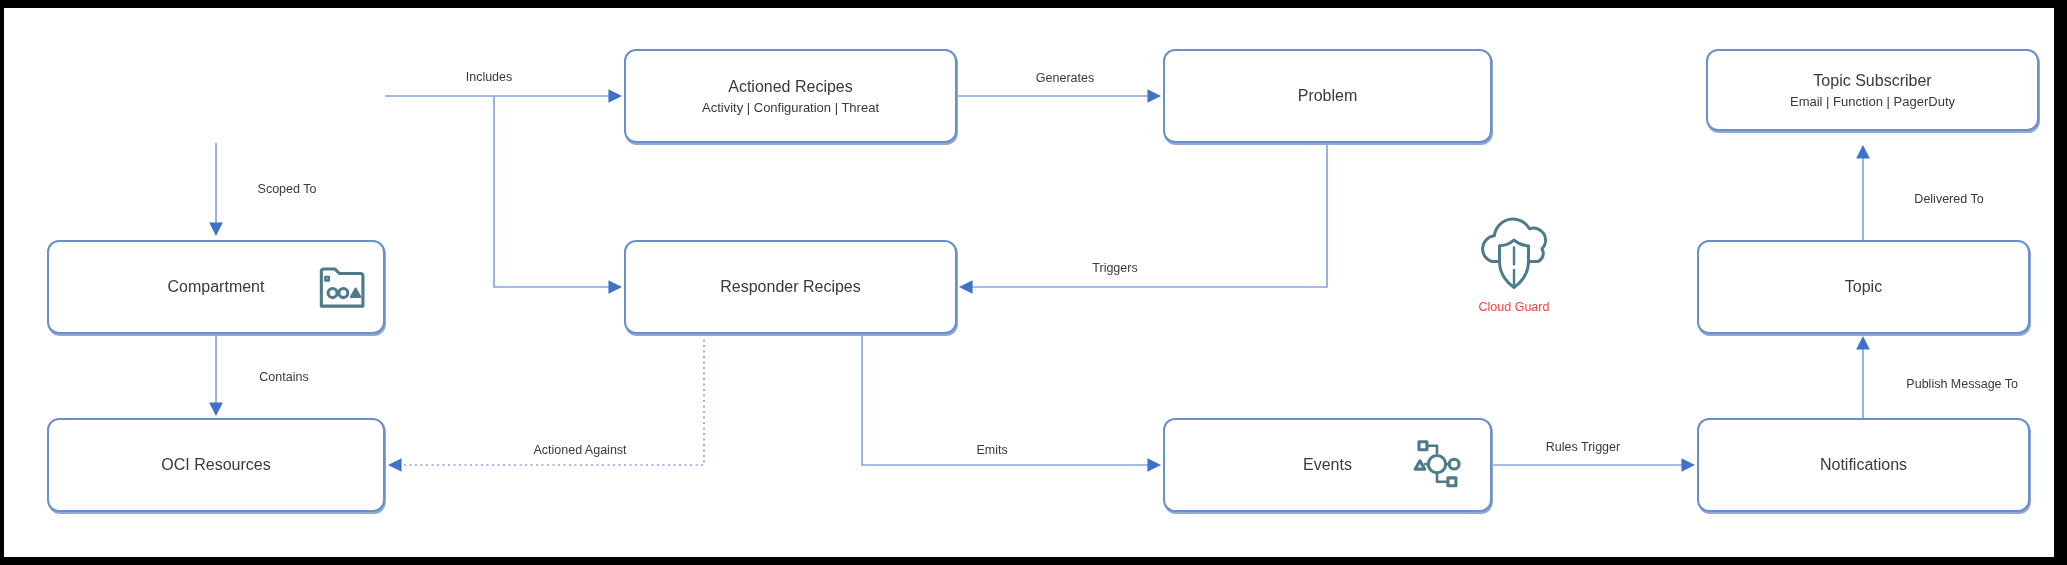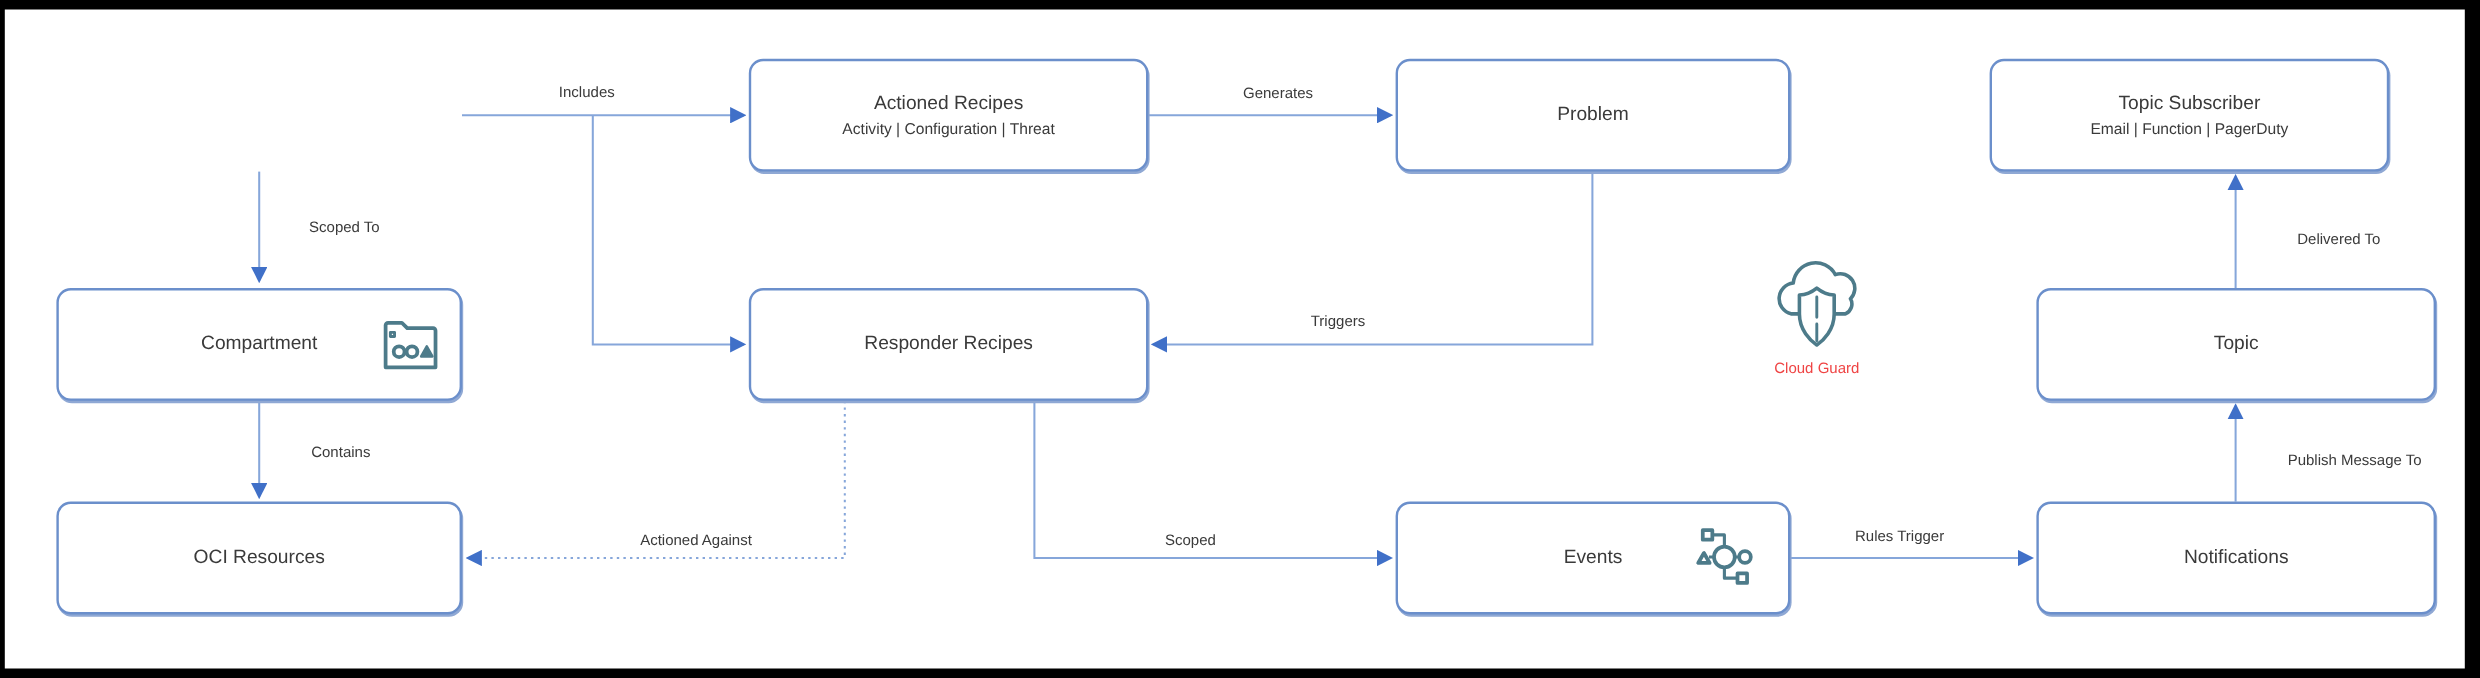--- a/index.html
+++ b/index.html
@@ -83,21 +83,21 @@
 
   <div class="node" style="left:624px;top:49px;width:333px;height:94px">
     <div class="node-title">Actioned Recipes</div>
     <div class="node-sub">Activity | Configuration | Threat</div>
   </div>
 
   <div class="node" style="left:1163px;top:49px;width:329px;height:94px">
     <div class="node-title">Problem</div>
   </div>
 
-  <div class="node" style="left:1658px;top:49px;width:333px;height:94px">
+  <div class="node" style="left:1706px;top:49px;width:333px;height:82px">
     <div class="node-title">Topic Subscriber</div>
     <div class="node-sub">Email | Function | PagerDuty</div>
   </div>
 
   <div class="node" style="left:47px;top:240px;width:338px;height:94px">
     <div class="node-title">Compartment</div>
     <span class="node-icon-right" style="right:14px">
       <svg width="52" height="50" viewBox="0 0 30 28" fill="none" stroke="#4d7b8a" stroke-width="1.8" stroke-linejoin="round">
         <path d="M2.5 25V4.8a1.2 1.2 0 0 1 1.2-1.2h6.6l2.6 2.6h12.4a1.2 1.2 0 0 1 1.2 1.2V25a0 0 0 0 1 0 0H2.5z"></path>
         <rect x="4.8" y="8.2" width="2" height="2" stroke-width="1.4"></rect>
@@ -151,19 +151,19 @@
   <div class="node" style="left:1697px;top:418px;width:333px;height:94px">
     <div class="node-title">Notifications</div>
   </div>
 
   <div class="edge-label" style="left:489px;top:77px">Includes</div>
   <div class="edge-label" style="left:287px;top:189px">Scoped To</div>
   <div class="edge-label" style="left:284px;top:377px">Contains</div>
   <div class="edge-label" style="left:1065px;top:78px">Generates</div>
   <div class="edge-label" style="left:1115px;top:268px">Triggers</div>
   <div class="edge-label" style="left:580px;top:450px">Actioned Against</div>
-  <div class="edge-label" style="left:992px;top:450px">Scoped</div>
+  <div class="edge-label" style="left:992px;top:450px">Emits</div>
   <div class="edge-label" style="left:1583px;top:447px">Rules Trigger</div>
   <div class="edge-label wrap" style="left:1953px;top:384px">Publish Message To</div>
   <div class="edge-label" style="left:1949px;top:199px">Delivered To</div>
 
   <div class="frame"></div>
 </div>
 
 </body></html>

